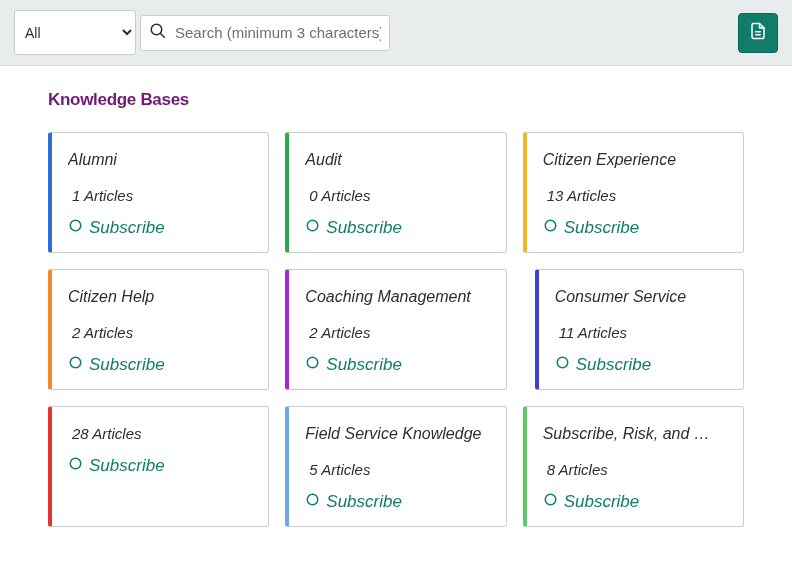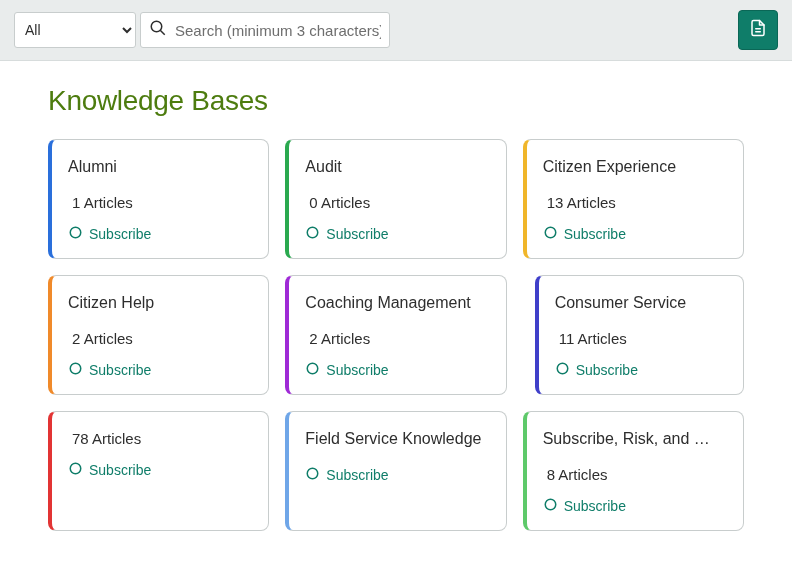--- a/index.html
+++ b/index.html
@@ -14,21 +14,21 @@
     }
     .topbar {
       background: #e9ecec;
       border-bottom: 1px solid #d7dcdc;
       padding: 10px 14px;
       display: flex;
       align-items: center;
       gap: 4px;
     }
     .filter-select {
-      height: 36px;
+      height: 45px;
       border: 1px solid #c8cdcd;
       border-radius: 3px;
       background: #ffffff;
       font-size: 14px;
       padding: 0 6px;
       min-width: 122px;
       color: #2e2e2e;
     }
     .search-wrap {
       position: relative;
@@ -72,39 +72,40 @@
     }
     .doc-button svg {
       width: 18px;
       height: 18px;
       color: #ffffff;
     }
     .content {
       padding: 24px 48px 48px 48px;
     }
     .page-title {
-      font-size: 28px;
-      font-weight: 400;
-      color: #4d7c0f;
+      font-size: 17px;
+      font-weight: 700;
+      color: #701a75;
       margin-bottom: 22px;
       letter-spacing: -0.3px;
     }
     .grid {
       display: grid;
       grid-template-columns: repeat(3, 1fr);
       gap: 16px;
     }
     .card {
       border: 1px solid #c8cdcd;
       border-left-width: 4px;
-      border-radius: 8px;
+      border-radius: 3px;
       padding: 18px 16px 14px 16px;
       background: #ffffff;
       position: relative;
       min-height: 120px;
+      font-style: italic;
     }
     .card-title {
       font-size: 16px;
       font-weight: 400;
       color: #2e2e2e;
       margin-bottom: 18px;
       white-space: nowrap;
       overflow: hidden;
       text-overflow: ellipsis;
     }
@@ -112,21 +113,21 @@
       font-size: 15px;
       color: #2e2e2e;
       margin-bottom: 14px;
       padding-left: 4px;
     }
     .subscribe {
       display: flex;
       align-items: center;
       gap: 6px;
       color: #0f7d69;
-      font-size: 14px;
+      font-size: 17px;
       cursor: pointer;
       width: fit-content;
     }
     .subscribe svg {
       width: 15px;
       height: 15px;
       stroke: #0f7d69;
       fill: none;
       stroke-width: 2;
     }
@@ -217,30 +218,31 @@
         <div class="card-title">Consumer Service</div>
         <div class="card-articles">11 Articles</div>
         <div class="subscribe">
           <span><svg viewBox="0 0 20 20">
               <circle cx="10" cy="10" r="7"></circle>
             </svg></span>
           <span>Subscribe</span>
         </div>
       </div>
       <div class="card" style="border-left-color: rgb(226, 52, 52);">
-        <div class="card-articles">78 Articles</div>
+        <div class="card-articles">28 Articles</div>
         <div class="subscribe">
           <span><svg viewBox="0 0 20 20">
               <circle cx="10" cy="10" r="7"></circle>
             </svg></span>
           <span>Subscribe</span>
         </div>
       </div>
       <div class="card" style="border-left-color: rgb(111, 166, 232);">
         <div class="card-title">Field Service Knowledge</div>
+        <div class="card-articles">5 Articles</div>
         <div class="subscribe">
           <span><svg viewBox="0 0 20 20">
               <circle cx="10" cy="10" r="7"></circle>
             </svg></span>
           <span>Subscribe</span>
         </div>
       </div>
       <div class="card" style="border-left-color: rgb(94, 201, 106);">
         <div class="card-title">Subscribe, Risk, and …</div>
         <div class="card-articles">8 Articles</div>

